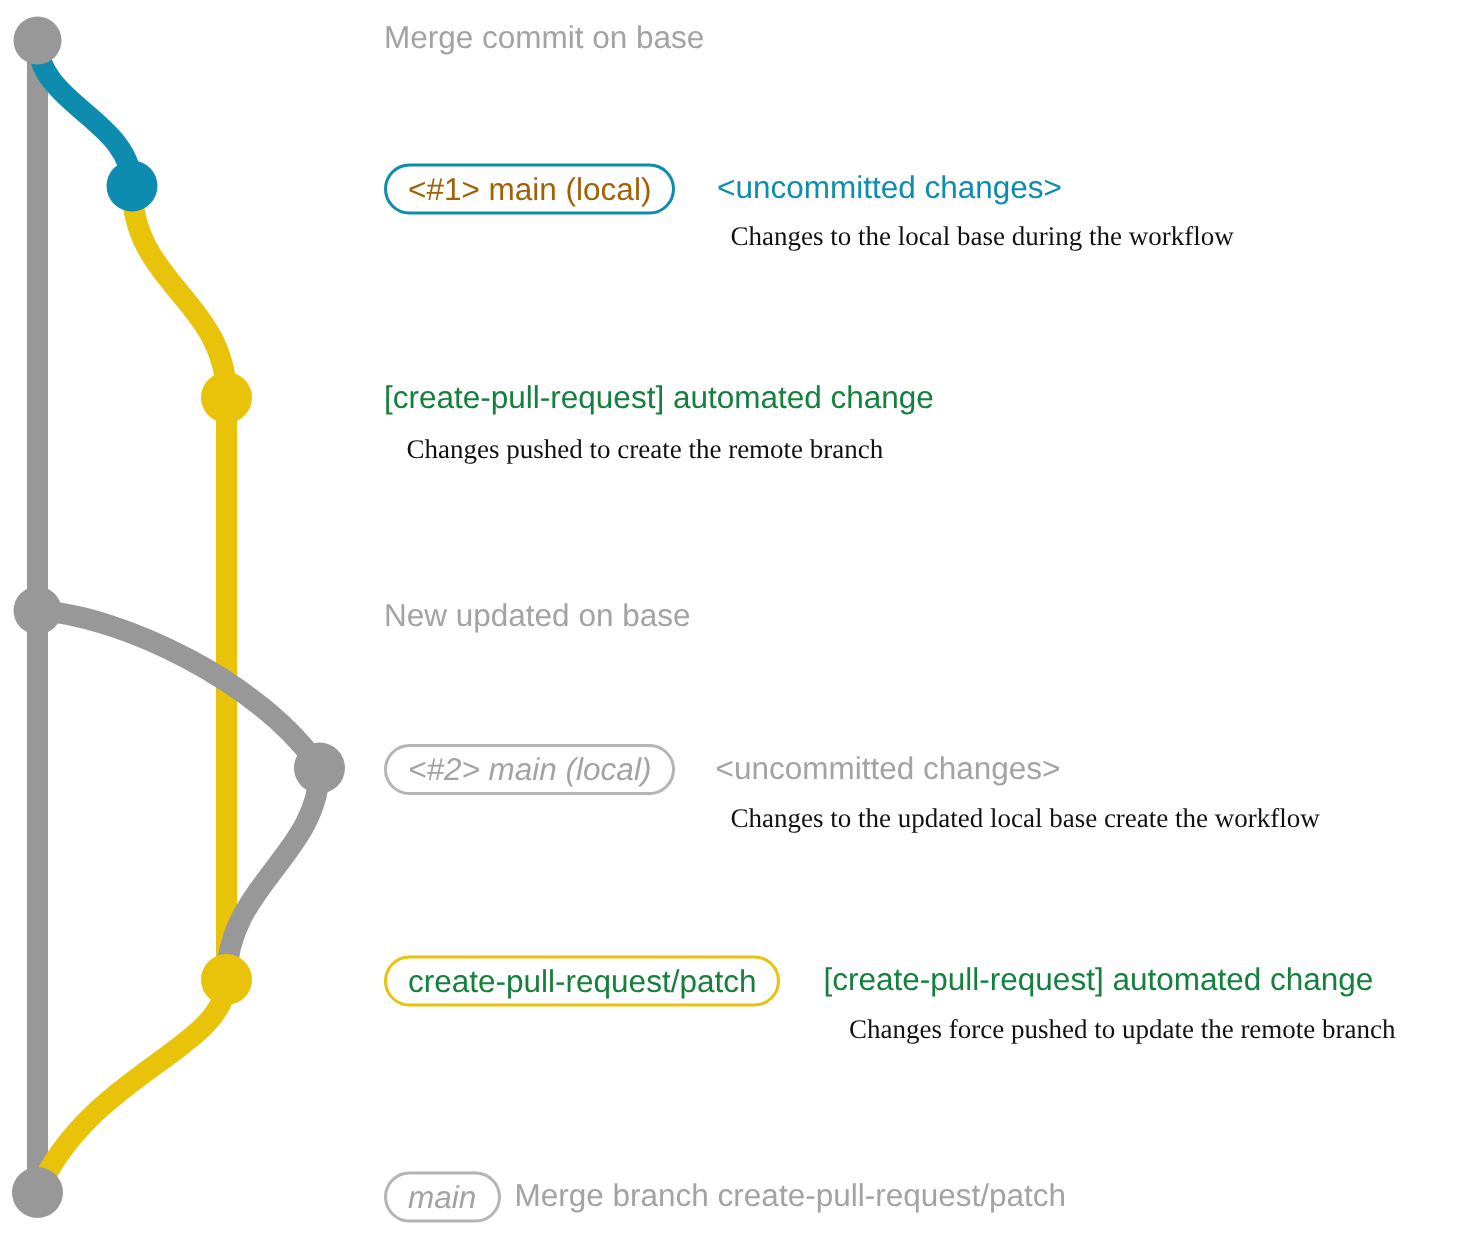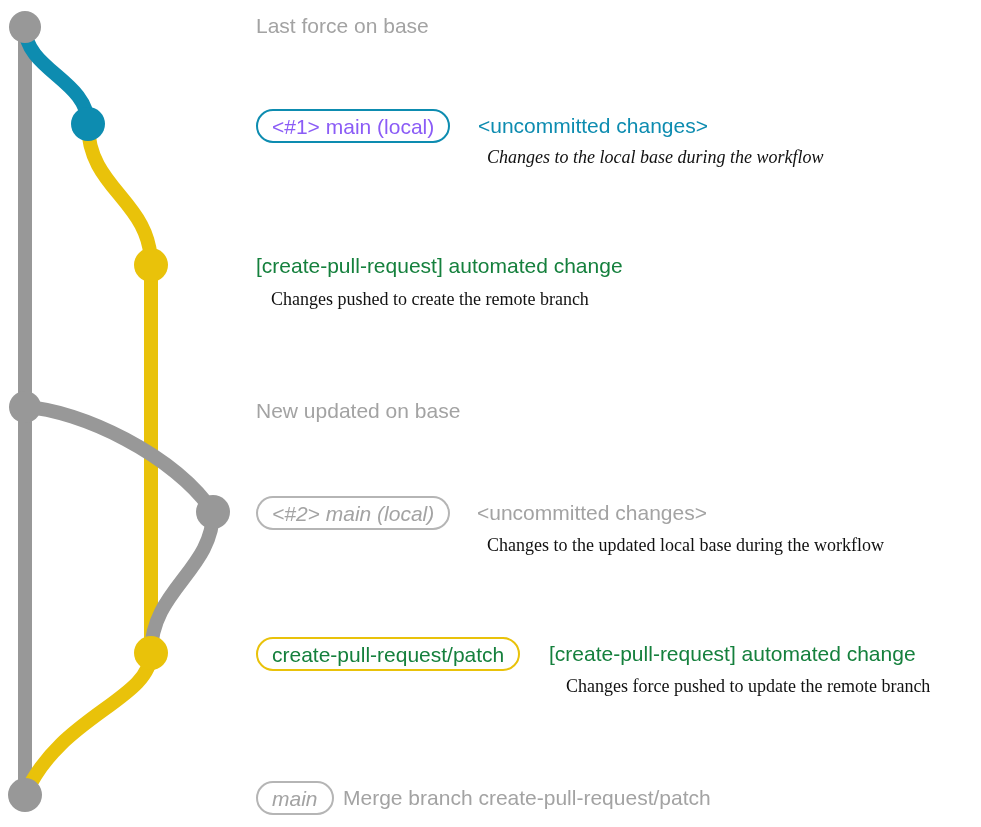--- a/index.html
+++ b/index.html
@@ -60,21 +60,21 @@
     height: 34px;
     padding: 0 14px;
     border-radius: 17px;
     border: 2px solid transparent;
     background: #ffffff;
     font-family: "Liberation Sans", sans-serif;
     font-size: 21px;
     line-height: 1;
     white-space: nowrap;
   }
-  .pill.blue   { border-color: #0d8cb0; color: #8b5cf6; }
+  .pill.blue   { border-color: #0d8cb0; color: #a16207; }
   .pill.grey   { border-color: #b5b5b5; color: #a3a3a3; font-style: italic; }
   .pill.yellow { border-color: #e9c20a; color: #15803d; }
 </style>
 </head>
 <body>
 
 <svg id="graph" viewBox="0 0 981 827" xmlns="http://www.w3.org/2000/svg">
 
   <path d="M 25 27 L 25 795" stroke="#989898" stroke-width="14" fill="none" stroke-linecap="round"></path>
 
@@ -94,34 +94,34 @@
   <circle cx="88" cy="124" r="17" fill="#0d8cb0"></circle>
   <circle cx="151" cy="265" r="17" fill="#e9c20a"></circle>
   <circle cx="25" cy="407" r="16" fill="#989898"></circle>
   <circle cx="213" cy="512" r="17" fill="#989898"></circle>
   <circle cx="151" cy="653" r="17" fill="#e9c20a"></circle>
   <circle cx="25" cy="795" r="17" fill="#989898"></circle>
 </svg>
 
 <div class="layer">
 
-  <div class="note grey" style="left:256px; top:15px;">Last force on base</div>
+  <div class="note grey" style="left:256px; top:15px;">Merge commit on base</div>
 
   <div class="pill blue" style="left:256px; top:109px;">&lt;#1&gt; main (local)</div>
   <div class="note blue" style="left:478px; top:115px;">&lt;uncommitted changes&gt;</div>
-  <div class="desc" style="left:487px; top:148px;font-style:italic;">Changes to the local base during the workflow</div>
+  <div class="desc" style="left:487px; top:148px;">Changes to the local base during the workflow</div>
 
   <div class="note yellow" style="left:256px; top:255px;">[create-pull-request] automated change</div>
   <div class="desc" style="left:271px; top:290px;">Changes pushed to create the remote branch</div>
 
   <div class="note grey" style="left:256px; top:400px;">New updated on base</div>
 
   <div class="pill grey" style="left:256px; top:496px;">&lt;#2&gt; main (local)</div>
   <div class="note grey" style="left:477px; top:502px;">&lt;uncommitted changes&gt;</div>
-  <div class="desc" style="left:487px; top:536px;">Changes to the updated local base during the workflow</div>
+  <div class="desc" style="left:487px; top:536px;">Changes to the updated local base create the workflow</div>
 
   <div class="pill yellow" style="left:256px; top:637px;">create-pull-request/patch</div>
   <div class="note yellow" style="left:549px; top:643px;">[create-pull-request] automated change</div>
   <div class="desc" style="left:566px; top:677px;">Changes force pushed to update the remote branch</div>
 
   <div class="pill grey" style="left:256px; top:781px;text-align:center;">main</div>
   <div class="note grey" style="left:343px; top:787px;">Merge branch create-pull-request/patch</div>
 
 </div>
 

